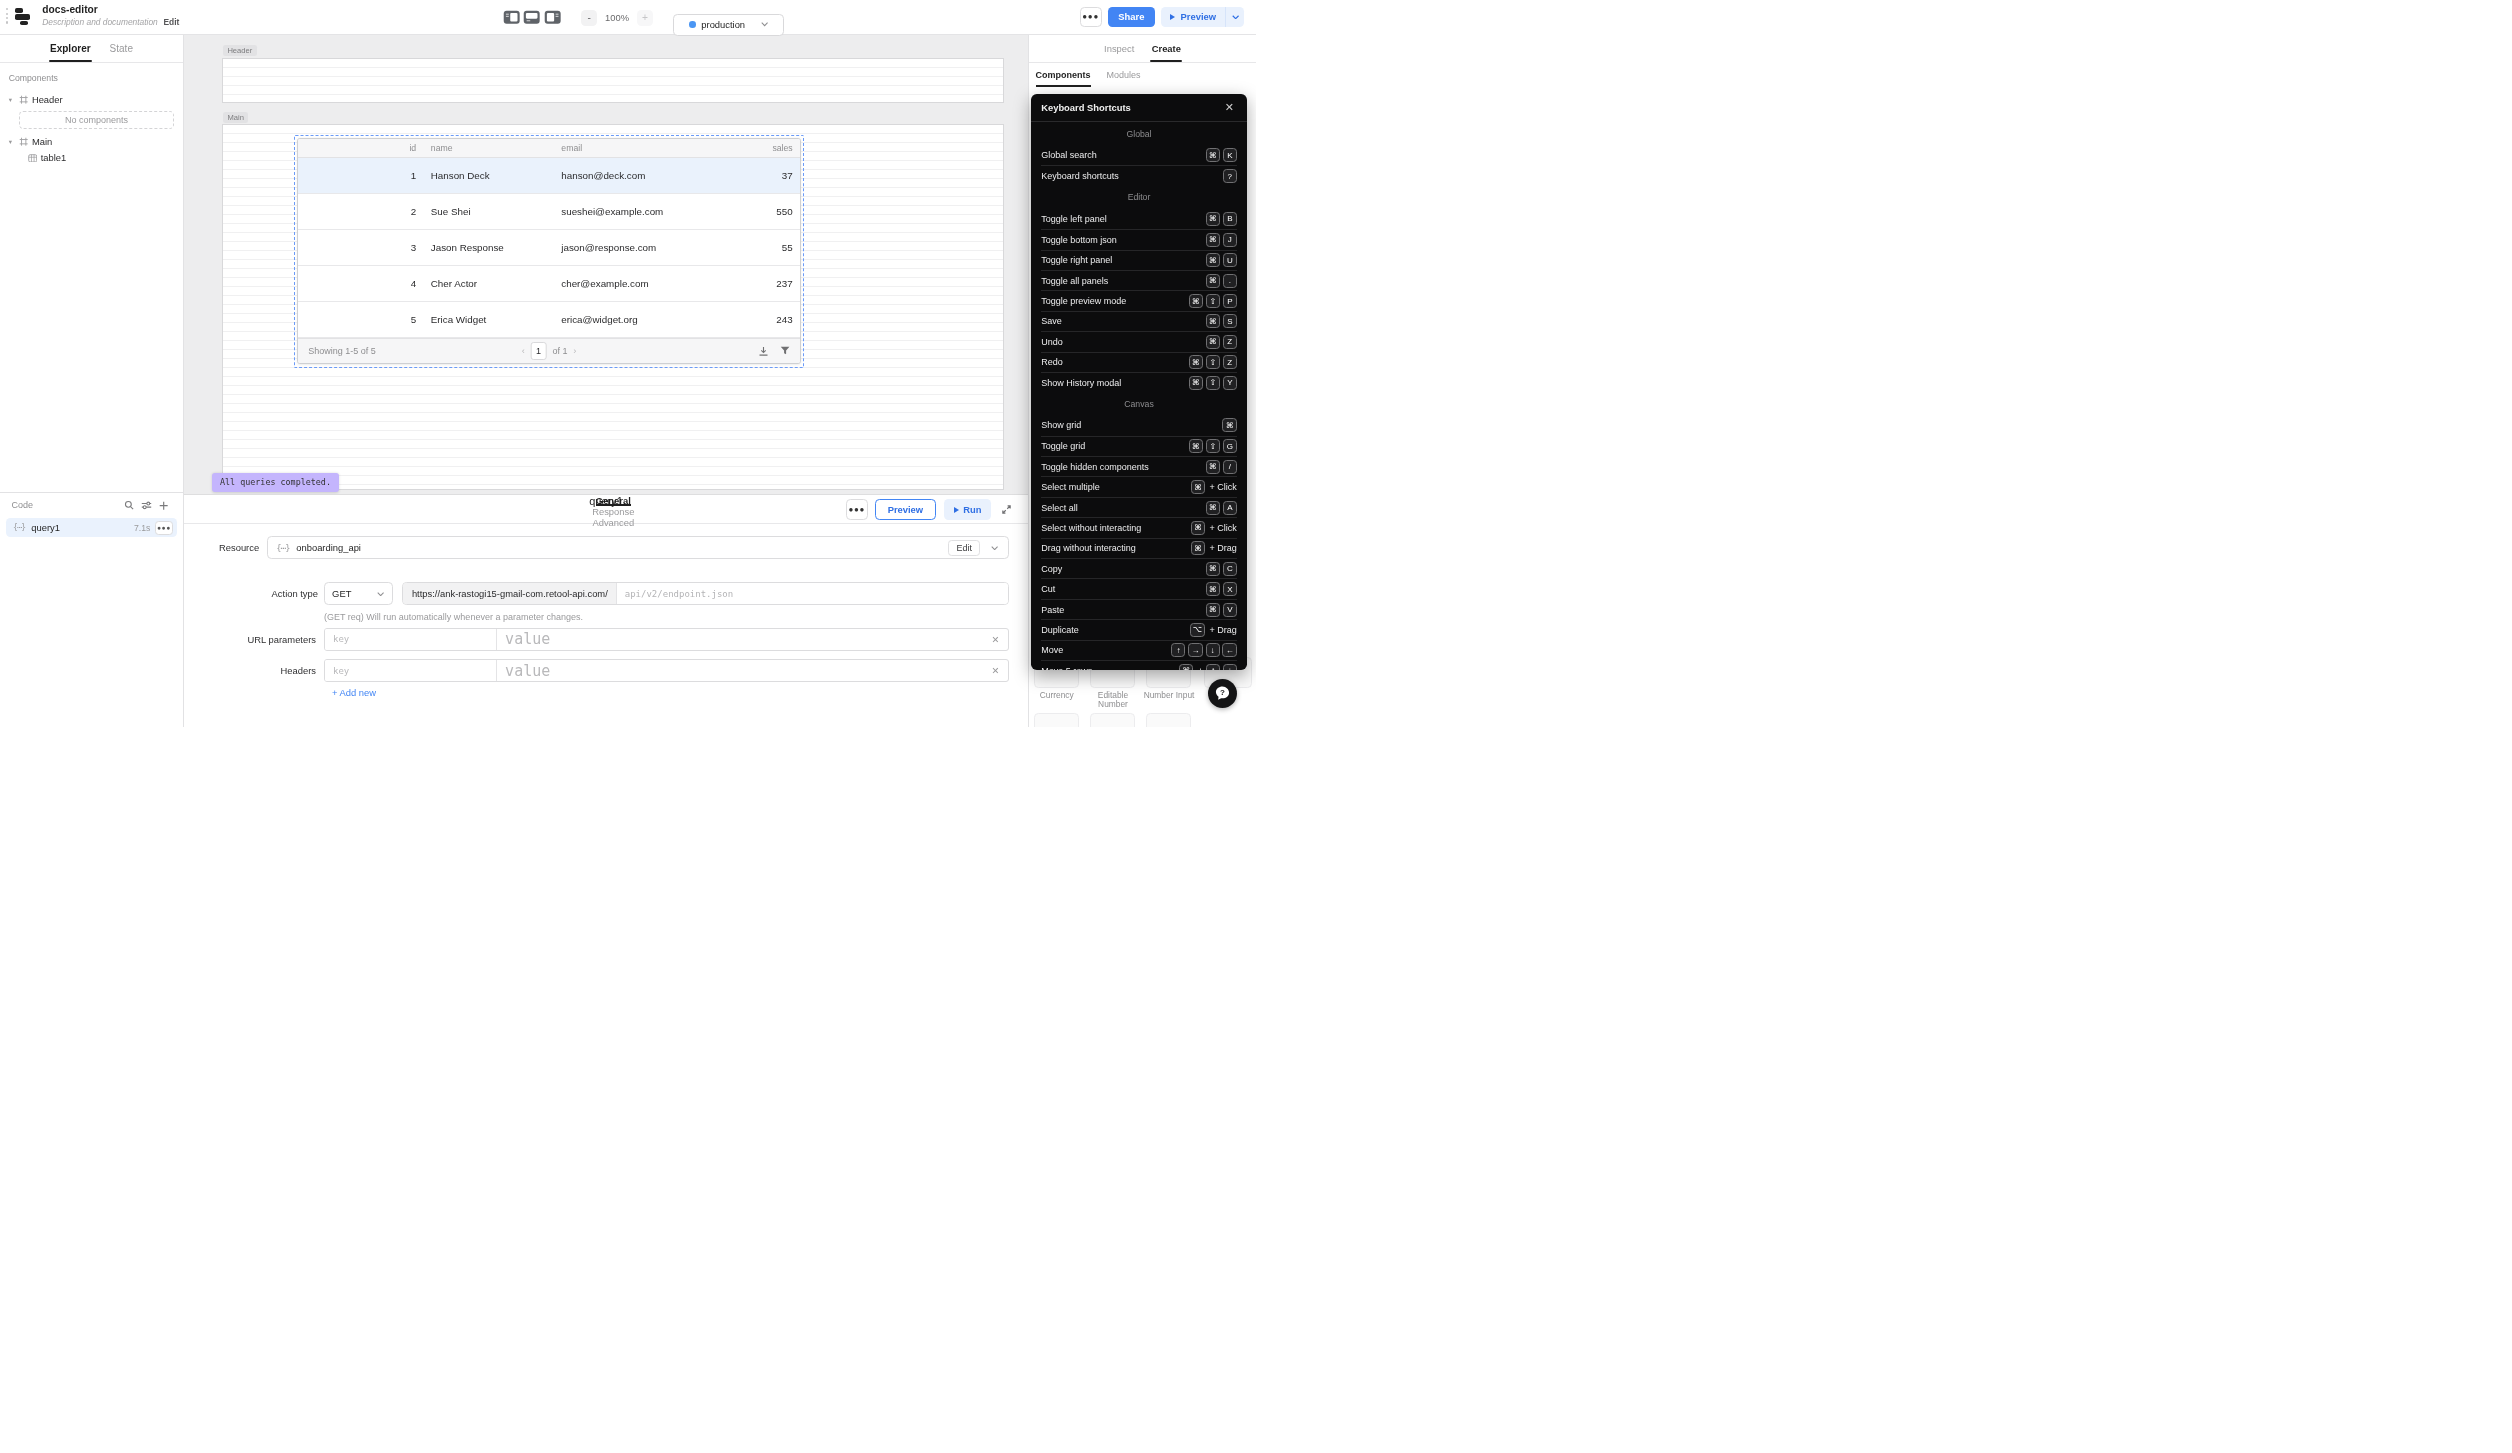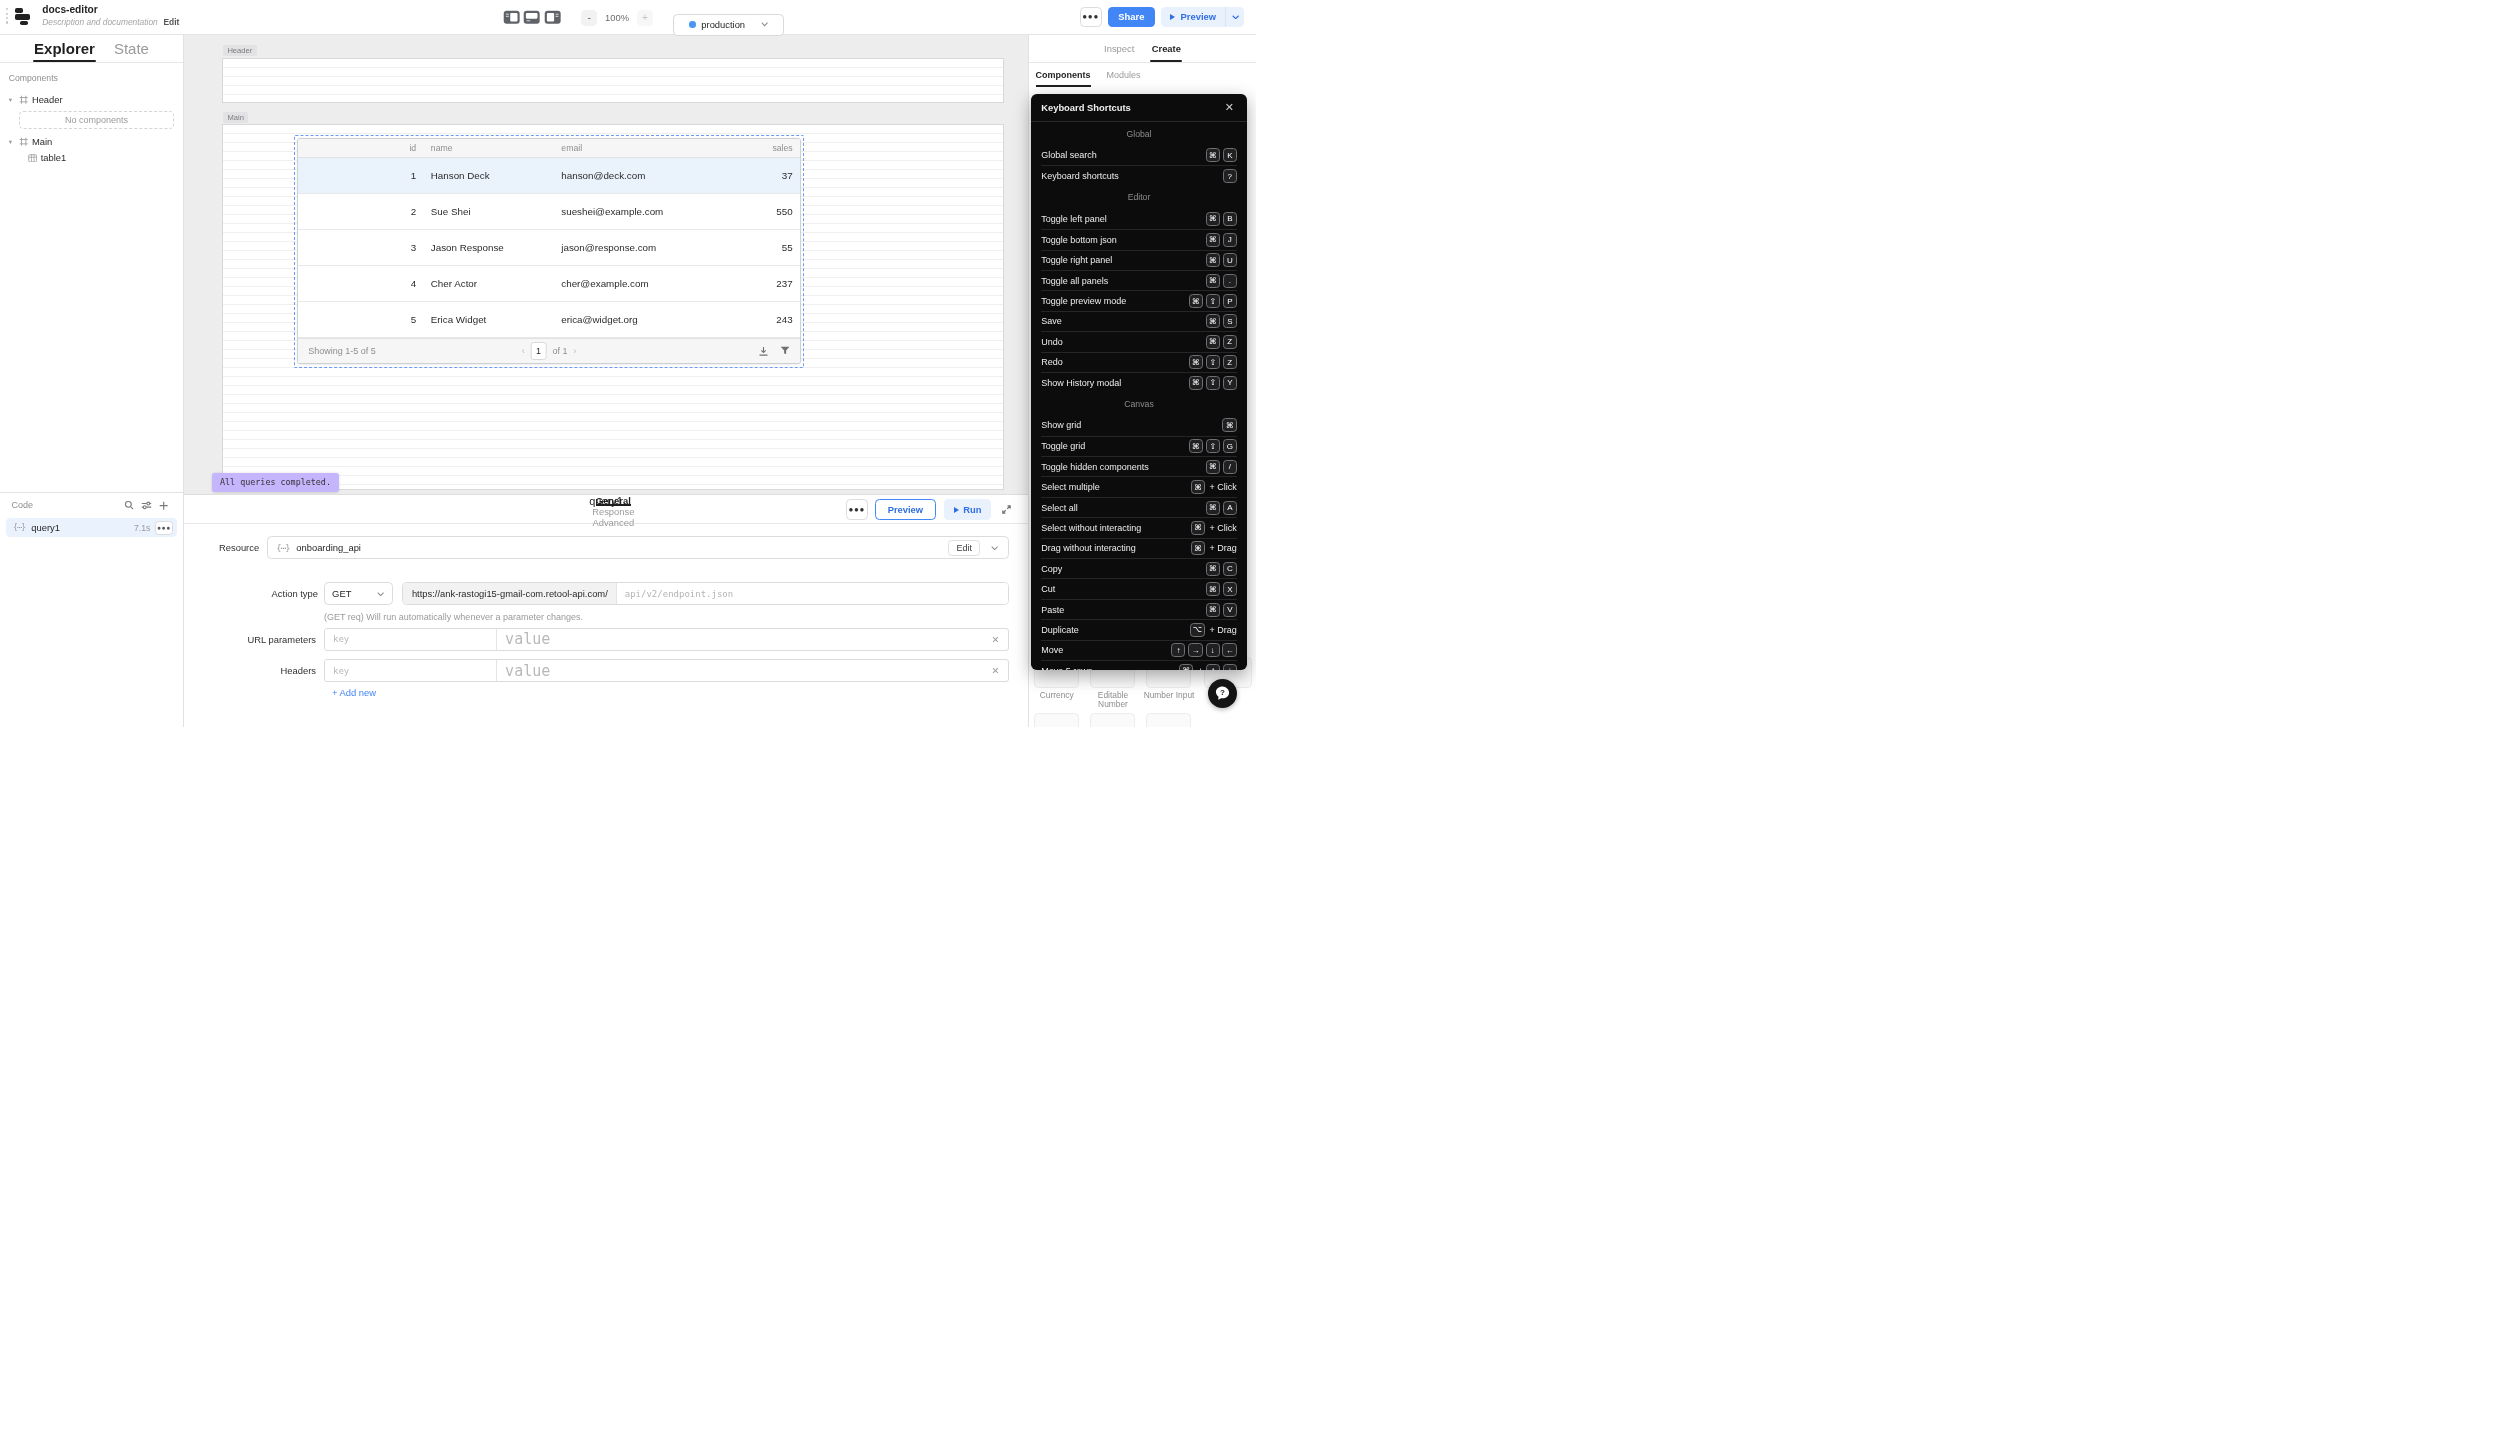--- a/index.html
+++ b/index.html
@@ -47,21 +47,21 @@
     border-bottom:3.6px solid transparent; margin-right:5.1px; }
   .preview-label { color:#2f6fe4; font-size:9.4px; font-weight:600; }
   .preview-caret { width:19px; height:100%; display:flex; align-items:center; justify-content:center;
     border-left:0.7px solid #d6e4fa; cursor:pointer; }
 
   
   #sidebar { position:absolute; left:0; top:35px; width:184px; height:692px; background:#fff;
     border-right:0.7px solid #e2e2e4; z-index:40; }
   .side-tabs { height:28px; border-bottom:0.7px solid #e7e7e9; display:flex; align-items:center;
     justify-content:center; gap:19px; }
-  .side-tab { font-size:15px; color:#9a9a9c; height:100%; display:flex; align-items:center; position:relative; cursor:pointer; }
+  .side-tab { font-size:10px; color:#9a9a9c; height:100%; display:flex; align-items:center; position:relative; cursor:pointer; }
   .side-tab.active { color:#1f1f1f; font-weight:700; }
   .side-tab.active::after { content:""; position:absolute; left:-1.5px; right:-1.5px; bottom:0; height:2.2px; background:#1f1f1f; border-radius:1.5px; }
   .explorer { padding:10.2px 8.7px 0 8.7px; }
   .sec-label { font-size:8.7px; color:#8e8e90; margin-bottom:8.7px; }
   .tree-row { display:flex; align-items:center; height:16px; font-size:9.4px; color:#2b2b2d; cursor:pointer; }
   .tree-caret { color:#9a9a9c; font-size:6.5px; width:10.2px; }
   .tree-ico { width:13px; display:flex; align-items:center; }
   .no-comp { margin:3.6px 0 5.1px 10.2px; height:17.4px; border:0.7px dashed #d4d4d6; border-radius:4.4px;
     display:flex; align-items:center; justify-content:center; font-size:9px; color:#9a9a9c; }
   .tree-child { margin-left:19px; }

